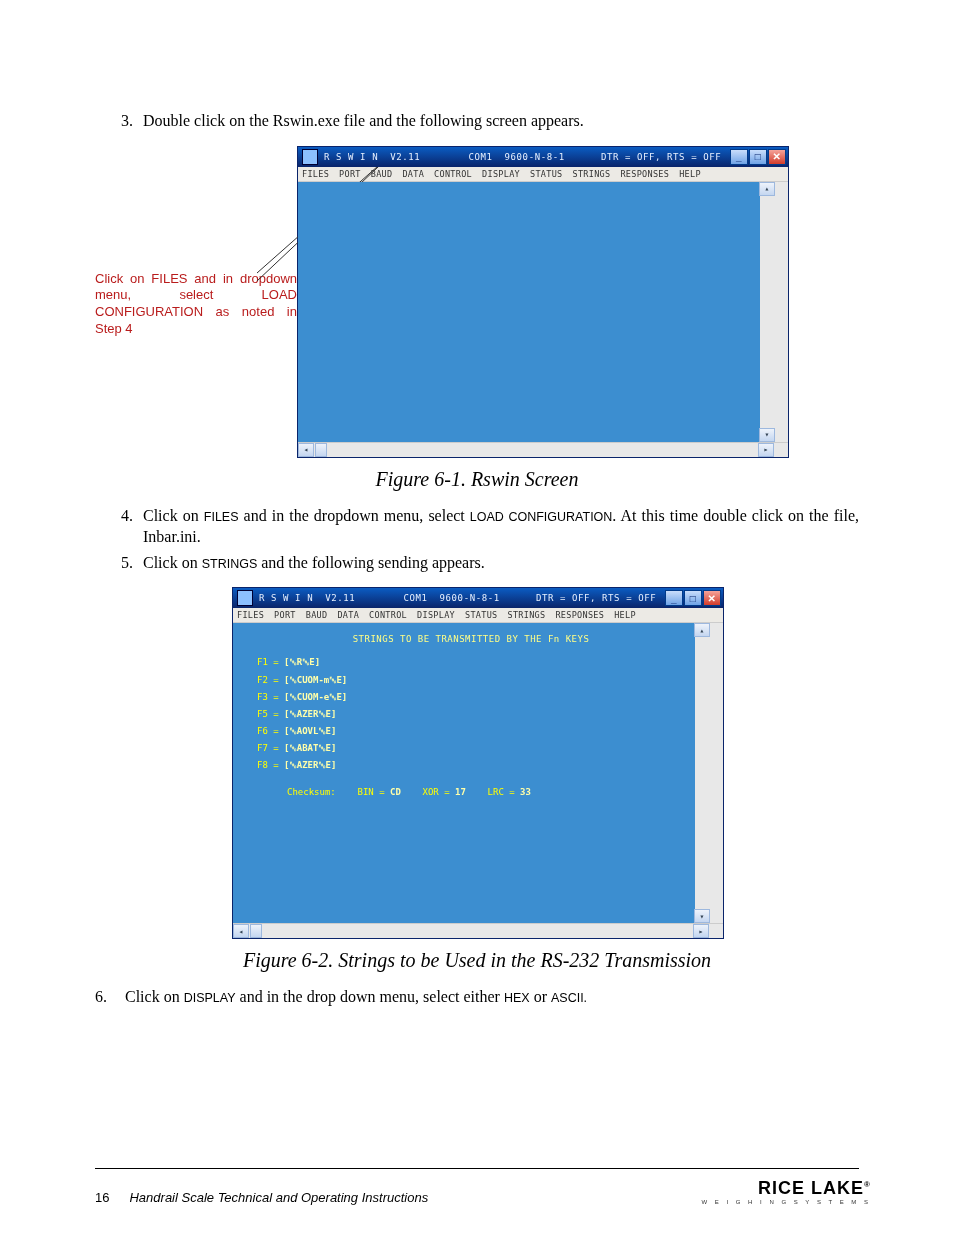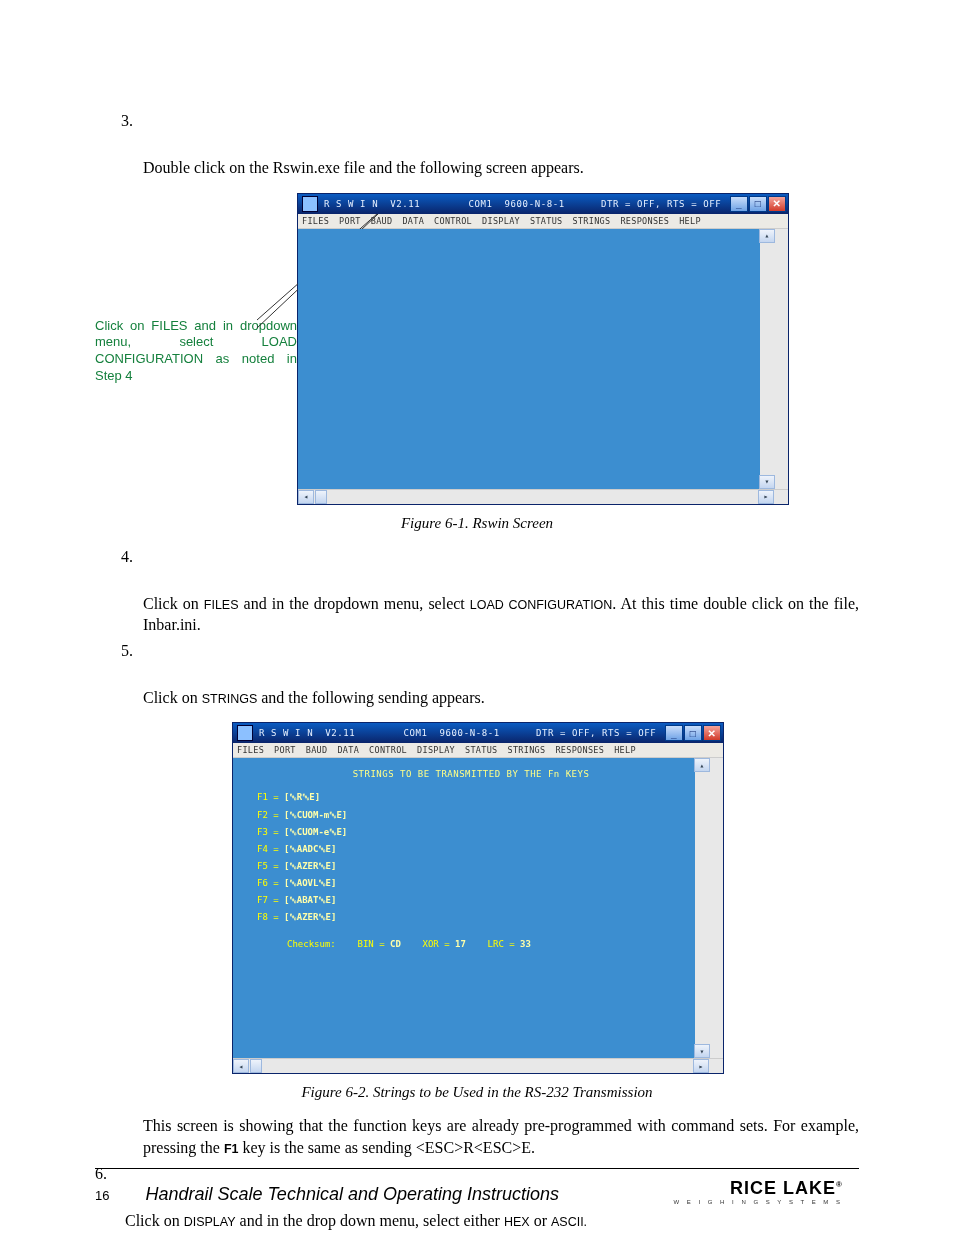--- a/index.html
+++ b/index.html
@@ -29,40 +29,39 @@
     margin-bottom: 4px;
   }
   .step .num {
     width: 38px;
     flex: 0 0 38px;
     text-align: right;
     padding-right: 10px;
   }
   .step .txt {
     flex: 1;
-    margin-top: 47px;
   }
   .sans { font-family: Arial, sans-serif; font-size: 12.5px; }
   .caption {
     text-align: center;
     font-style: italic;
-    font-size: 15px;
+    font-size: 20px;
     margin: 10px 0 14px 0;
   }
   .fig-row {
     display: flex;
     align-items: flex-start;
     margin-top: 14px;
   }
   .annot-col {
     width: 202px;
     flex: 0 0 202px;
     font-family: Arial, Helvetica, sans-serif;
     font-size: 13px;
-    color: #15803d;
+    color: #b91c1c;
     line-height: 1.3;
     text-align: justify;
     padding-top: 125px;
     position: relative;
   }
   .fig-col {
     flex: 1;
     display: flex;
     justify-content: flex-start;
   }
@@ -138,24 +137,24 @@
     display:flex; flex-direction:column; align-items:center;
   }
 
   .fig2 { margin: 14px auto 0 auto; width:490px; }
   .fig2 .client { height: 300px; }
 
   
   svg.arrow { position:absolute; left:160px; top:-125px; pointer-events:none; }
   .footer {
     display:flex; align-items:flex-end; justify-content:space-between;
-    position:absolute; left:95px; right:111px; bottom:30px;
+    position:absolute; left:95px; right:83px; bottom:30px;
   }
   .footer .pn { font-family: Arial, sans-serif; font-size: 13px; }
-  .footer .bk { font-family: Arial, sans-serif; font-style: italic; font-size: 18px; margin-left: 36px; }
+  .footer .bk { font-family: Arial, sans-serif; font-style: italic; font-size: 13px; margin-left: 20px; }
   .footer .left { display:flex; align-items:baseline; }
   .logo { text-align:right; font-family: Arial, sans-serif; }
   .logo .big { font-weight:900; font-size:18px; letter-spacing:1px; }
   .logo .sm { font-size:6px; letter-spacing:3px; color:#333; }
   .logo .reg { font-size:8px; vertical-align:super; }
 </style>
 </head>
 <body>
 
 <div class="page">
@@ -264,21 +263,20 @@
         <span>STRINGS</span>
         <span>RESPONSES</span>
         <span>HELP</span>
       </div>
       <div class="client">
         <div class="lines">
           <div class="hdr">STRINGS TO BE TRANSMITTED BY THE Fn KEYS</div>
           <div><span class="k">F1 =</span> <span class="v">[␛R␛E]</span></div>
           <div><span class="k">F2 =</span> <span class="v">[␛CUOM-m␛E]</span></div>
           <div><span class="k">F3 =</span> <span class="v">[␛CUOM-e␛E]</span></div>
-          <div><span class="k">F4 =</span> <span class="v">[␛AADC␛E]</span></div>
           <div><span class="k">F5 =</span> <span class="v">[␛AZER␛E]</span></div>
           <div><span class="k">F6 =</span> <span class="v">[␛AOVL␛E]</span></div>
           <div><span class="k">F7 =</span> <span class="v">[␛ABAT␛E]</span></div>
           <div><span class="k">F8 =</span> <span class="v">[␛AZER␛E]</span></div>
           <div style="margin-top:10px; margin-left:30px;">
             <span class="k">Checksum:</span>&nbsp;&nbsp;&nbsp;
             <span class="k">BIN =</span> <span class="v">CD</span>&nbsp;&nbsp;&nbsp;
             <span class="k">XOR =</span> <span class="v">17</span>&nbsp;&nbsp;&nbsp;
             <span class="k">LRC =</span> <span class="v">33</span>
           </div>
@@ -293,23 +291,20 @@
         <div class="sbtn">◂</div>
         <div class="sbtn" style="width:10px;margin-left:1px"></div>
         <div class="sbtn r">▸</div>
         <div style="width:14px"></div>
       </div>
     </div>
   </div>
 
   <div class="caption">Figure 6-2. Strings to be Used in the RS-232 Transmission</div>
 
-  <div class="instr" style="margin-left:48px;">
-    <span>This screen is showing that the function keys are already pre-programmed with command sets. For example, pressing the </span><b class="sans">F1</b><span> key is the same as sending &lt;ESC&gt;R&lt;ESC&gt;E.</span>
-  </div>
 
   <div class="instr" style="margin-top:4px;">
     <div class="step">
       <div class="num" style="width:20px; flex:0 0 20px; text-align:left;">6.</div>
       <div class="txt">
         <span>Click on </span><span class="sans">DISPLAY</span><span> and in the drop down menu, select either </span><span class="sans">HEX</span><span> or </span><span class="sans">ASCII.</span>
       </div>
     </div>
   </div>
 

